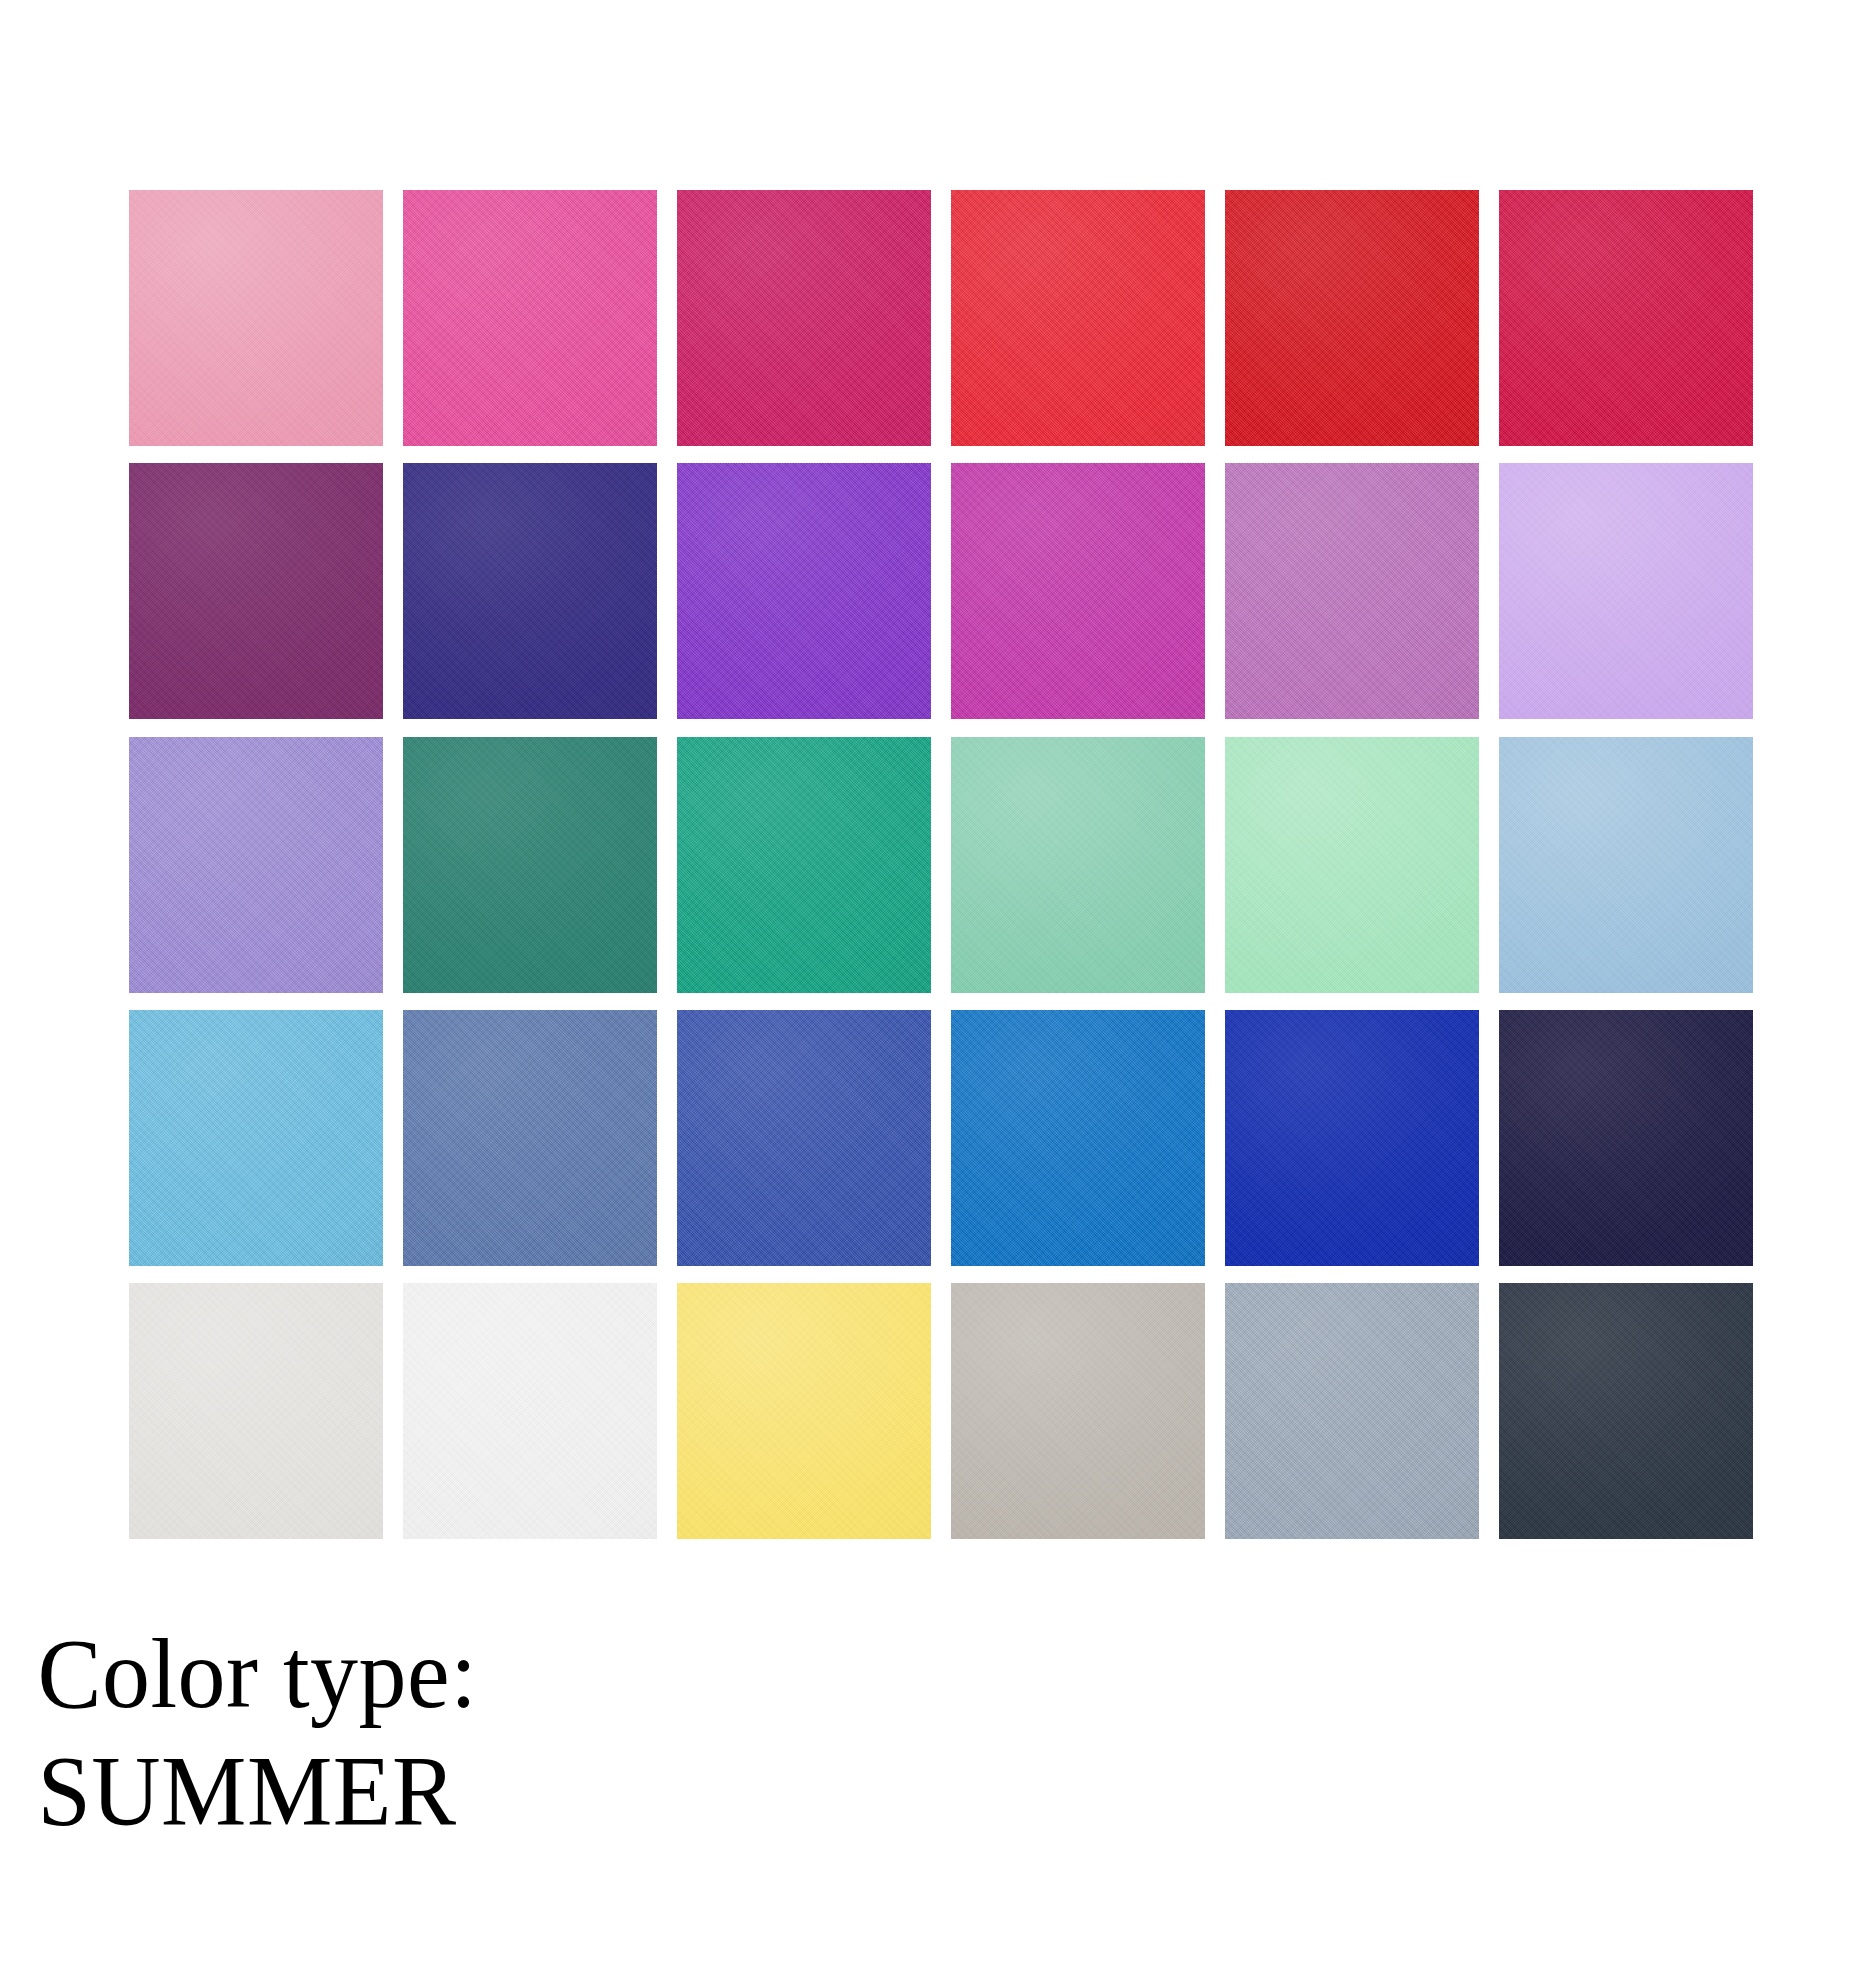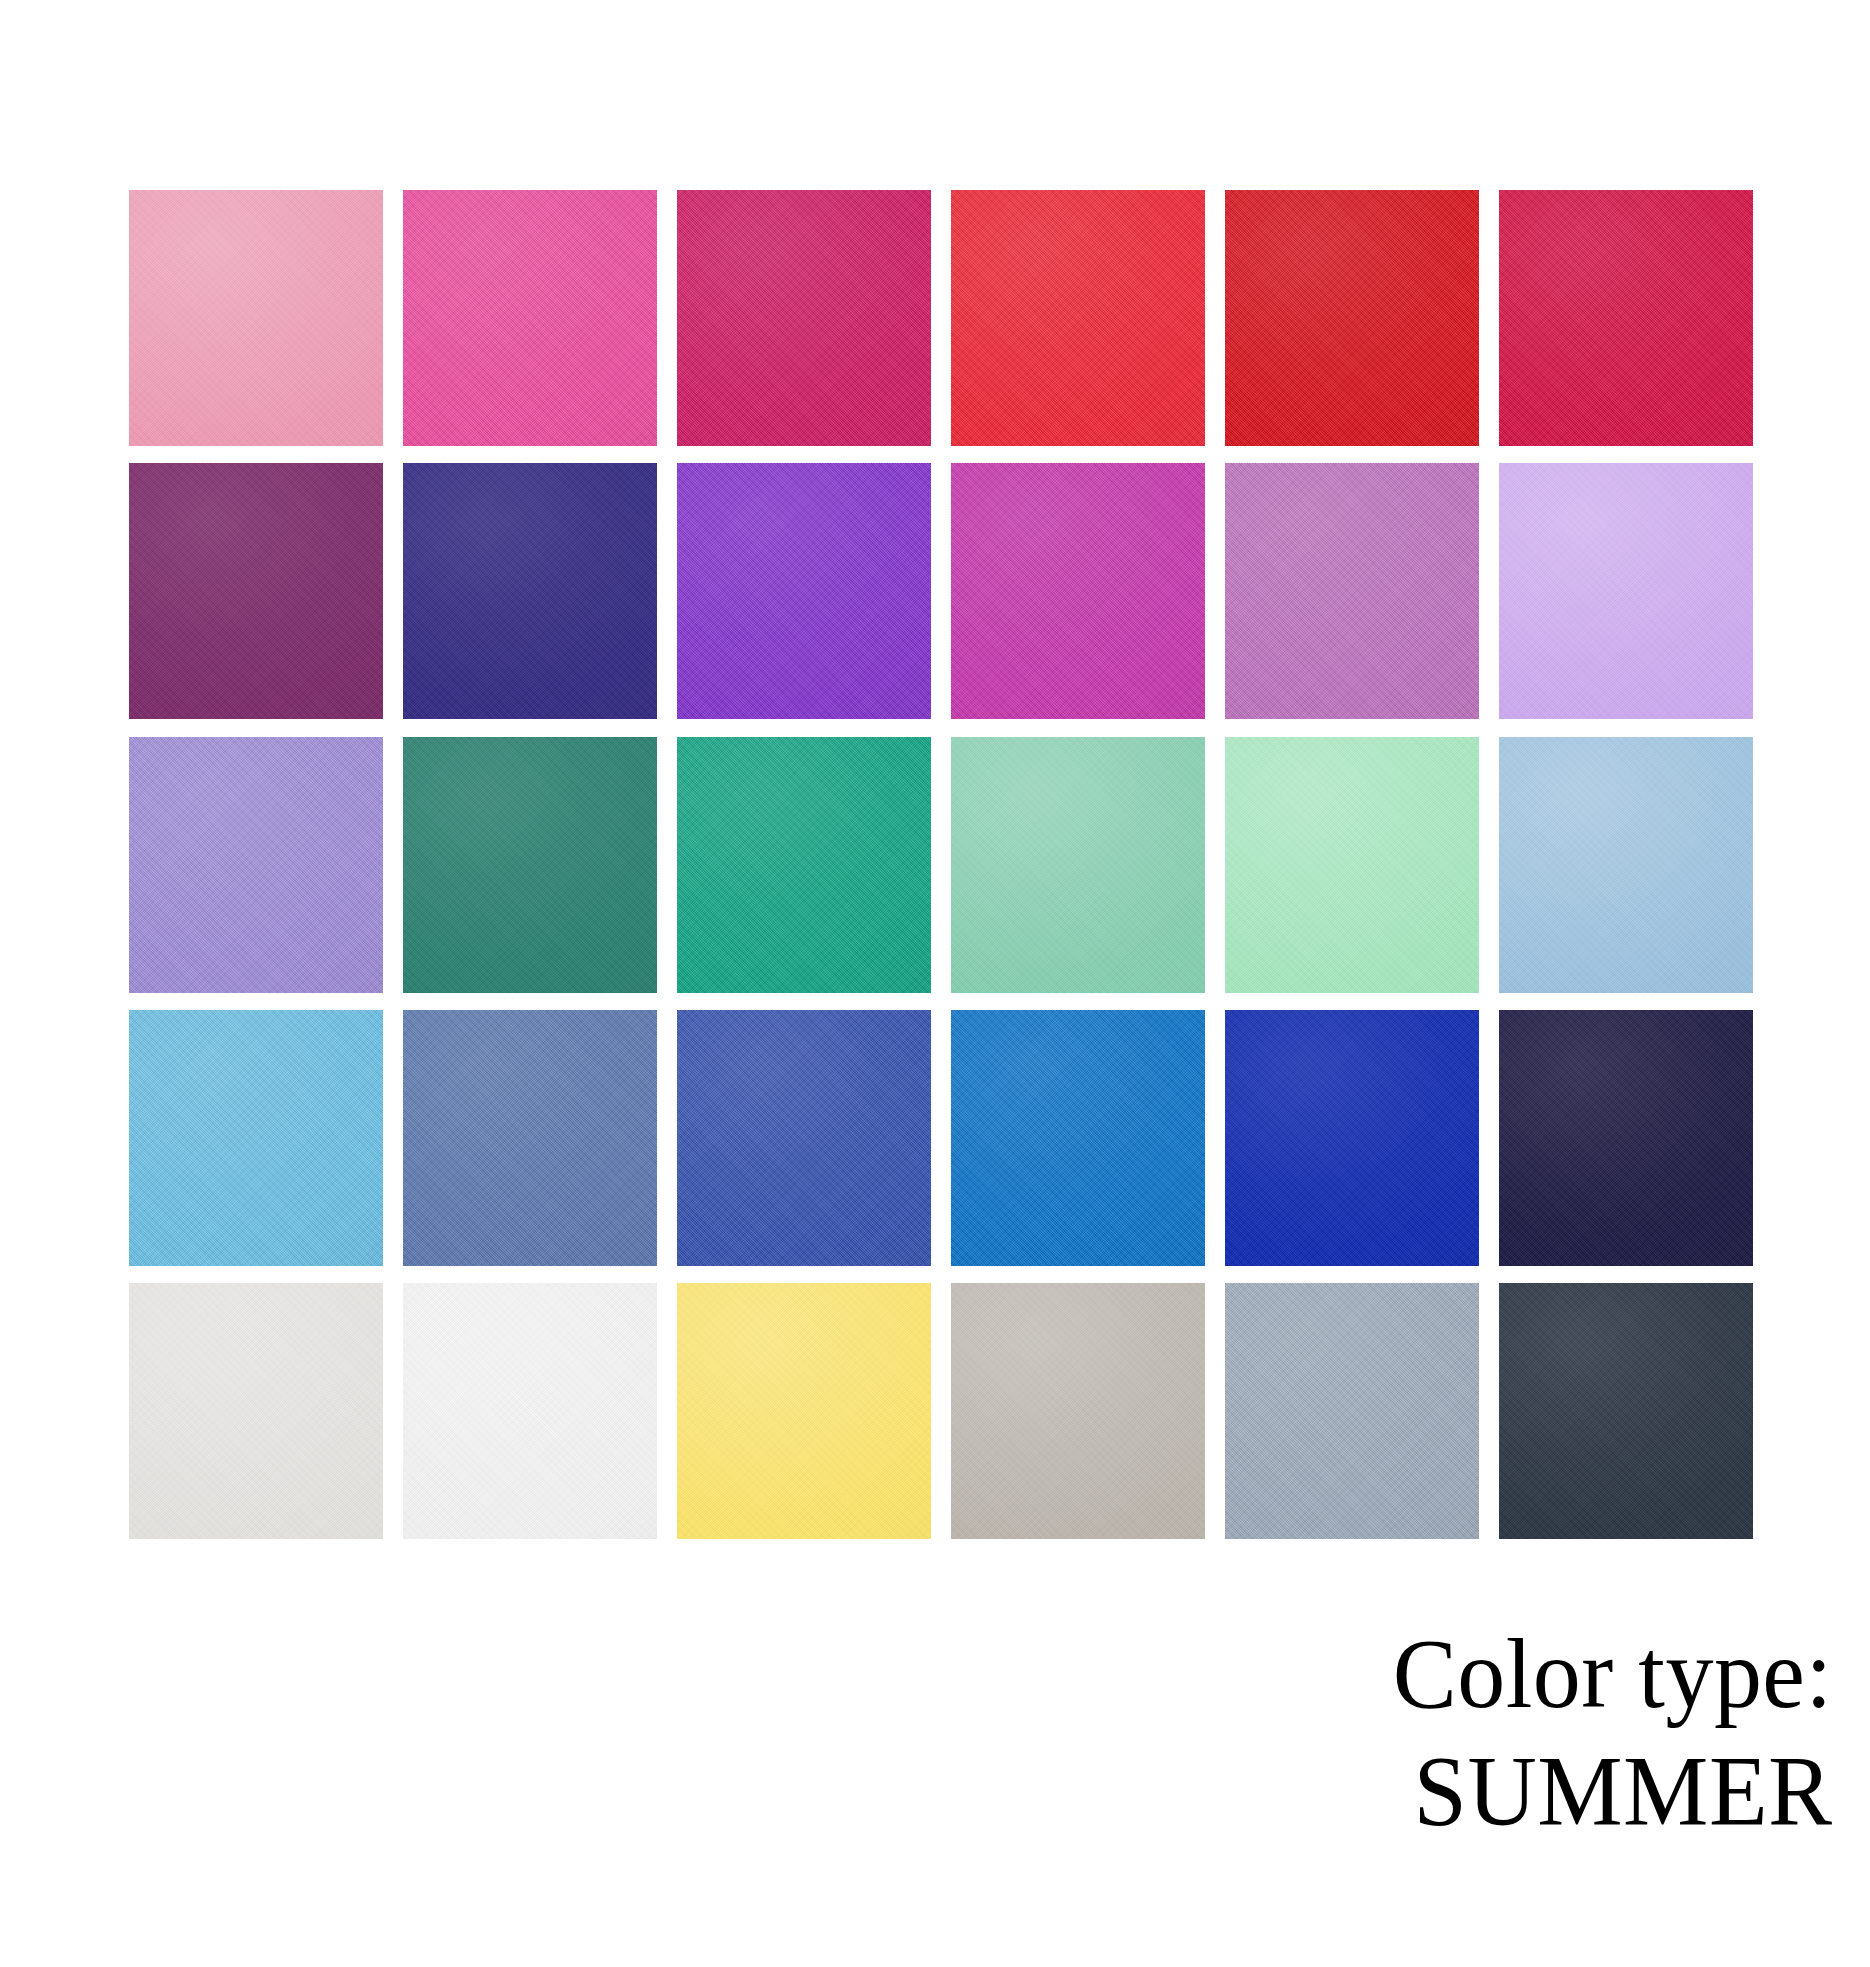--- a/index.html
+++ b/index.html
@@ -92,21 +92,21 @@
   }
   
   .swatch.deep::before { opacity: 0.55; }
 
   
   #caption {
     position: absolute;
     left: 0;
     top: 1624px;
     width: 1870px;
-    text-align: right;
+    text-align: left;
     color: #000000;
     font-family: "Liberation Serif", "DejaVu Serif", serif;
     line-height: 1.0;
     letter-spacing: 0.5px;
   }
   #caption-line-1 {
     display: block;
     font-size: 100px;
     font-weight: 400;
     transform: scaleX(0.96);

